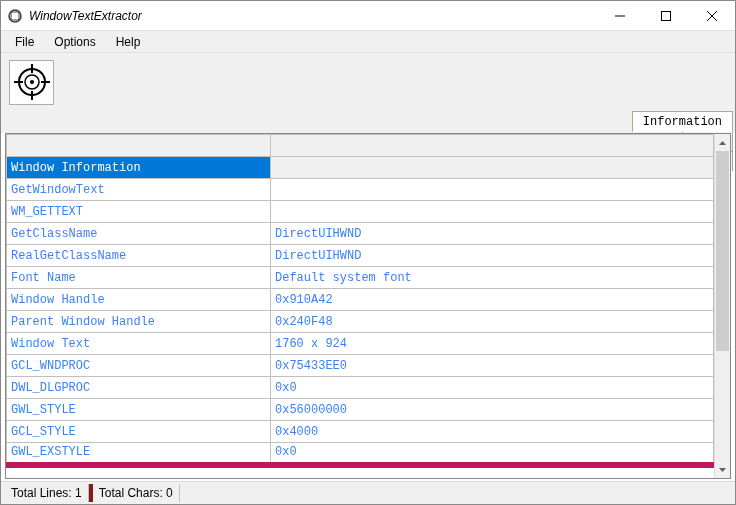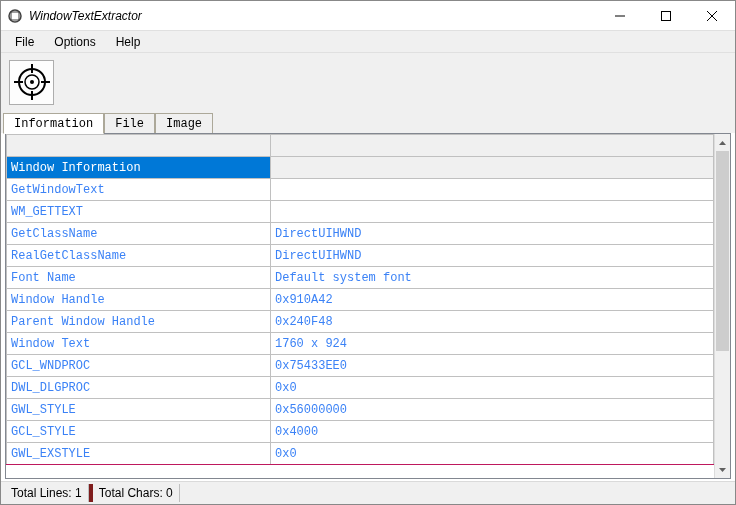--- a/index.html
+++ b/index.html
@@ -6,30 +6,30 @@
 body { font-family: "Segoe UI", Tahoma, sans-serif; font-size:12px; background:#fff; width:736px; height:505px; border:1px solid #888; overflow:hidden; display:flex; flex-direction:column; }
 .titlebar { height:30px; background:#fff; display:flex; align-items:center; border-bottom:1px solid #e0e0e0; }
 .titlebar .icon { width:16px; height:16px; margin:0 6px; }
 .titlebar .title { flex:1; font-size:12px; color:#000;font-style:italic; }
 .winbtns { display:flex; height:100%; }
 .winbtn { width:46px; display:flex; align-items:center; justify-content:center; color:#000; }
 .menubar { height:22px; background:#f0f0f0; display:flex; align-items:center; padding:0 4px; border-bottom:1px solid #e0e0e0; }
 .menuitem { padding:2px 10px; font-size:12px; color:#000; }
 .toolbar { height:58px; background:#f0f0f0; display:flex; align-items:center; padding:4px 8px; }
 .targetbtn { width:45px; height:45px; border:1px solid #adadad; background:#fdfdfd; display:flex; align-items:center; justify-content:center; }
-.tabstrip { height:22px; background:#f0f0f0; display:flex; align-items:flex-end; padding:0 2px; }
+.tabstrip { height:22px; background:#f0f0f0; display:flex; align-items:flex-end; padding:0 2px;flex-direction:column; }
 .tab { padding:3px 10px 2px; font-family:Consolas,"Courier New",monospace; font-size:12px; border:1px solid #aca899; border-bottom:none; background:#f0f0f0; margin-right:0; position:relative; }
 .tab.active { background:#fff; z-index:2; border-bottom:1px solid #fff; margin-bottom:-1px; }
 .content { flex:1; display:flex; border:1px solid #828790; border-right:none; margin:0 4px 2px 4px; overflow:hidden; position:relative; background:#fff; }
 .grid { flex:1; overflow:hidden; font-family:Consolas,"Courier New",monospace; font-size:12px; }
 .grid table { width:100%; border-collapse:collapse; }
 .grid thead td { background:#f0f0f0; border:1px solid #c0c0c0; height:22px; padding:2px 4px; }
 .grid thead td:first-child { width:264px; }
 .grid tbody td { border:1px solid #c0c0c0; padding:2px 4px; height:22px; color:#3b82f6; }
-.grid tbody tr:last-child td { border-bottom:1px solid #be185d; }
+.grid tbody tr:last-child td { border-bottom:6px solid #be185d; }
 .grid tbody td:first-child { width:264px; }
 .grid tbody tr.section td:first-child { background:#0078d7; color:#fff; border-top:none; }
 .grid tbody tr.section td:last-child { background:#f0f0f0; }
 .scrollbar { width:17px; background:#f0f0f0; border-left:1px solid #dcdcdc; border-right:1px solid #828790; display:flex; flex-direction:column; }
 .sbtn { height:17px; display:flex; align-items:center; justify-content:center; color:#606060; font-size:8px; }
 .track { flex:1; position:relative; }
 .thumb { position:absolute; top:0; left:1px; right:1px; height:200px; background:#cdcdcd; }
 .statusbar { height:23px; background:#f0f0f0; border-top:1px solid #dadada; display:flex; align-items:center; font-size:12px; padding:0 4px; }
 .statusitem { padding:0 6px; border-right:1px solid #bfbfbf; border-left:4px solid #7f1d1d; height:18px; display:flex; align-items:center; }
 .statusitem:first-child { border-left:none; }

